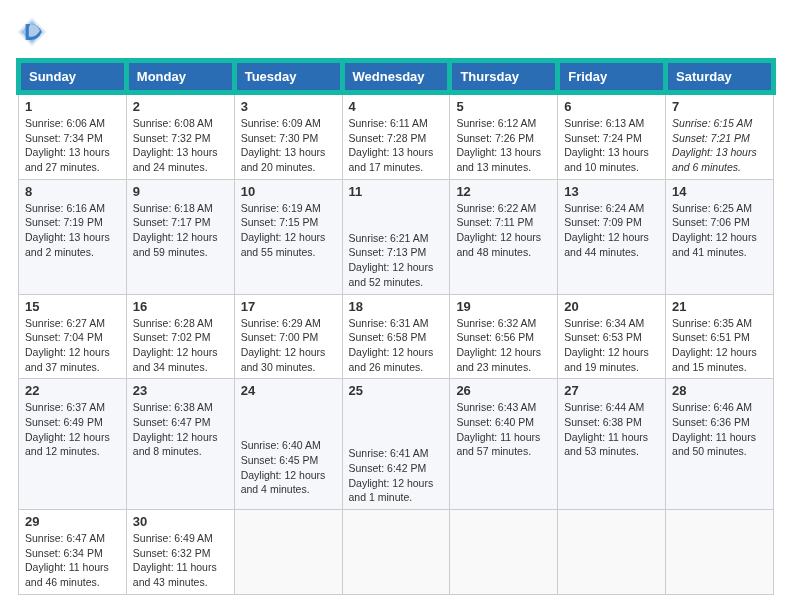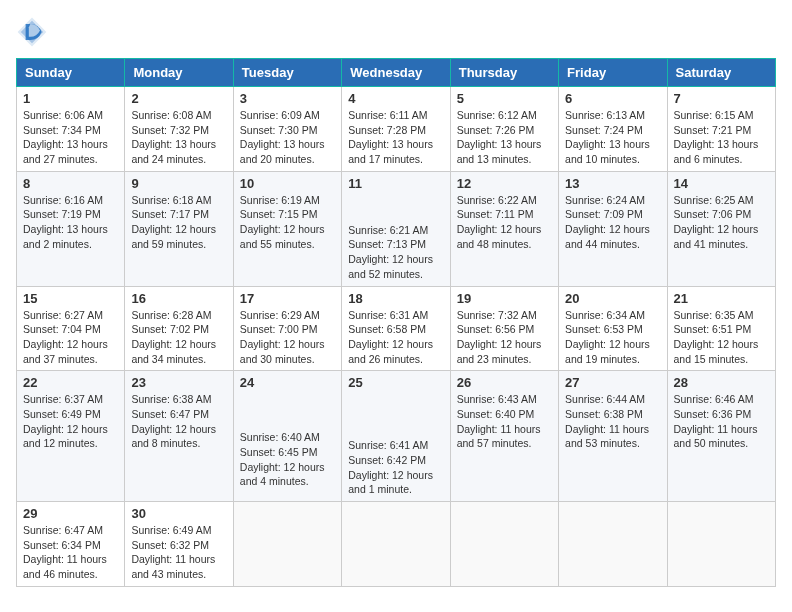--- a/index.html
+++ b/index.html
@@ -45,21 +45,21 @@
     .calendar {
       width: 100%;
       border-collapse: collapse;
     }
     .calendar th {
       background-color: #2a6db5;
       color: white;
       text-align: left;
       padding: 6px 8px;
       font-size: 13px;
-      border: 1px solid #14b8a6;
+      border: 5px solid #14b8a6;
     }
     .calendar td {
       border: 1px solid #ccc;
       vertical-align: top;
       padding: 4px 6px;
       width: 14.28%;
       height: 80px;
       background: #fff;
       font-size: 11px;
       color: #333;
@@ -150,21 +150,21 @@
 Daylight: 13 hours and 13 minutes.</div>
         </td>
         <td>
           <span class="day-num">6</span>
           <div class="day-info" style="white-space: pre-line;">Sunrise: 6:13 AM
 Sunset: 7:24 PM
 Daylight: 13 hours and 10 minutes.</div>
         </td>
         <td>
           <span class="day-num">7</span>
-          <div class="day-info" style="white-space: pre-line;">Sunrise: 6:15 AM
+          <div class="day-info" style="white-space: pre-line; font-style: italic;">Sunrise: 6:15 AM
 Sunset: 7:21 PM
 Daylight: 13 hours and 6 minutes.</div>
         </td>
       </tr>
       <tr>
         <td>
           <span class="day-num">8</span>
           <div class="day-info" style="white-space: pre-line;">Sunrise: 6:16 AM
 Sunset: 7:19 PM
 Daylight: 13 hours and 2 minutes.</div>
@@ -226,21 +226,21 @@
 Daylight: 12 hours and 30 minutes.</div>
         </td>
         <td>
           <span class="day-num">18</span>
           <div class="day-info" style="white-space: pre-line;">Sunrise: 6:31 AM
 Sunset: 6:58 PM
 Daylight: 12 hours and 26 minutes.</div>
         </td>
         <td>
           <span class="day-num">19</span>
-          <div class="day-info" style="white-space: pre-line;">Sunrise: 7:32 AM
+          <div class="day-info" style="white-space: pre-line;">Sunrise: 6:32 AM
 Sunset: 6:56 PM
 Daylight: 12 hours and 23 minutes.</div>
         </td>
         <td>
           <span class="day-num">20</span>
           <div class="day-info" style="white-space: pre-line;">Sunrise: 6:34 AM
 Sunset: 6:53 PM
 Daylight: 12 hours and 19 minutes.</div>
         </td>
         <td>

